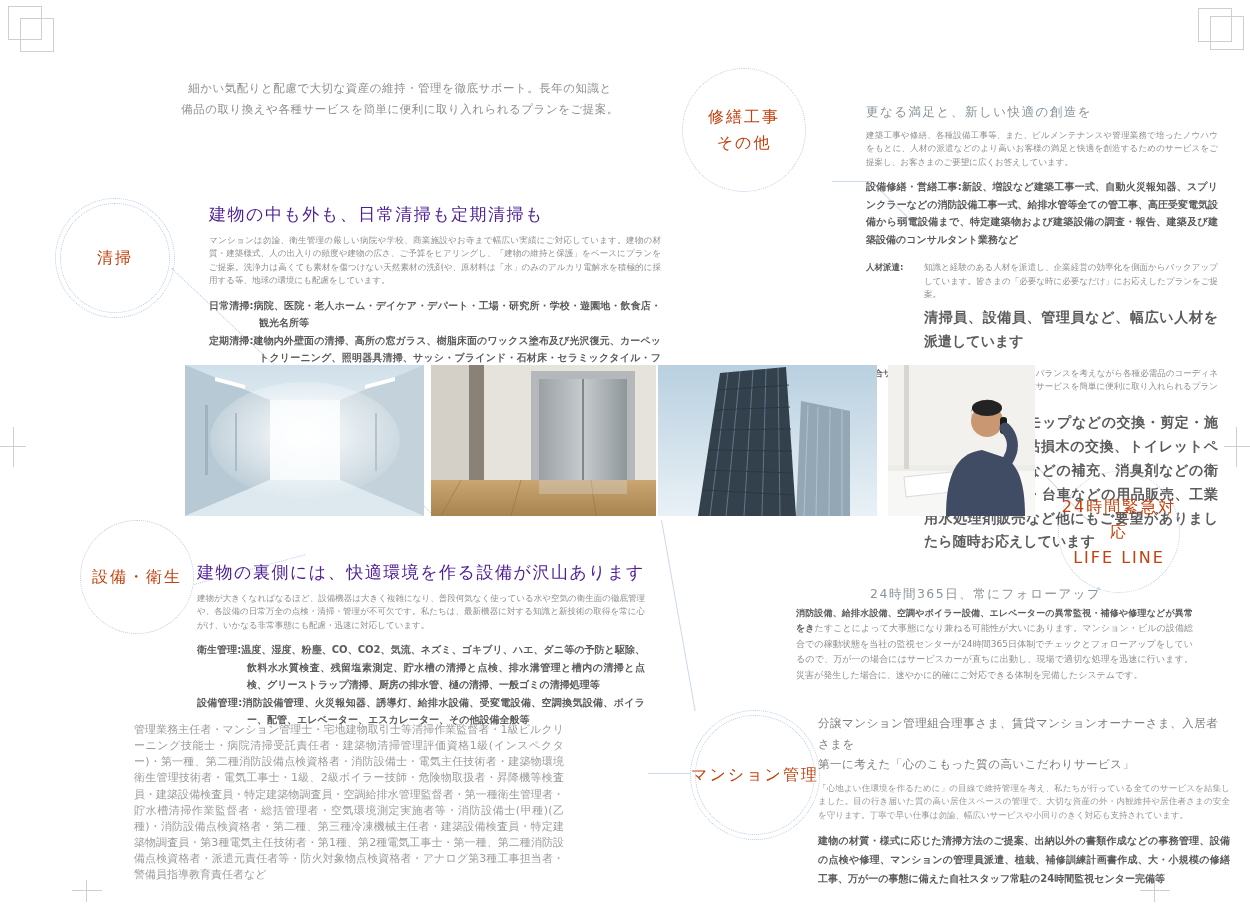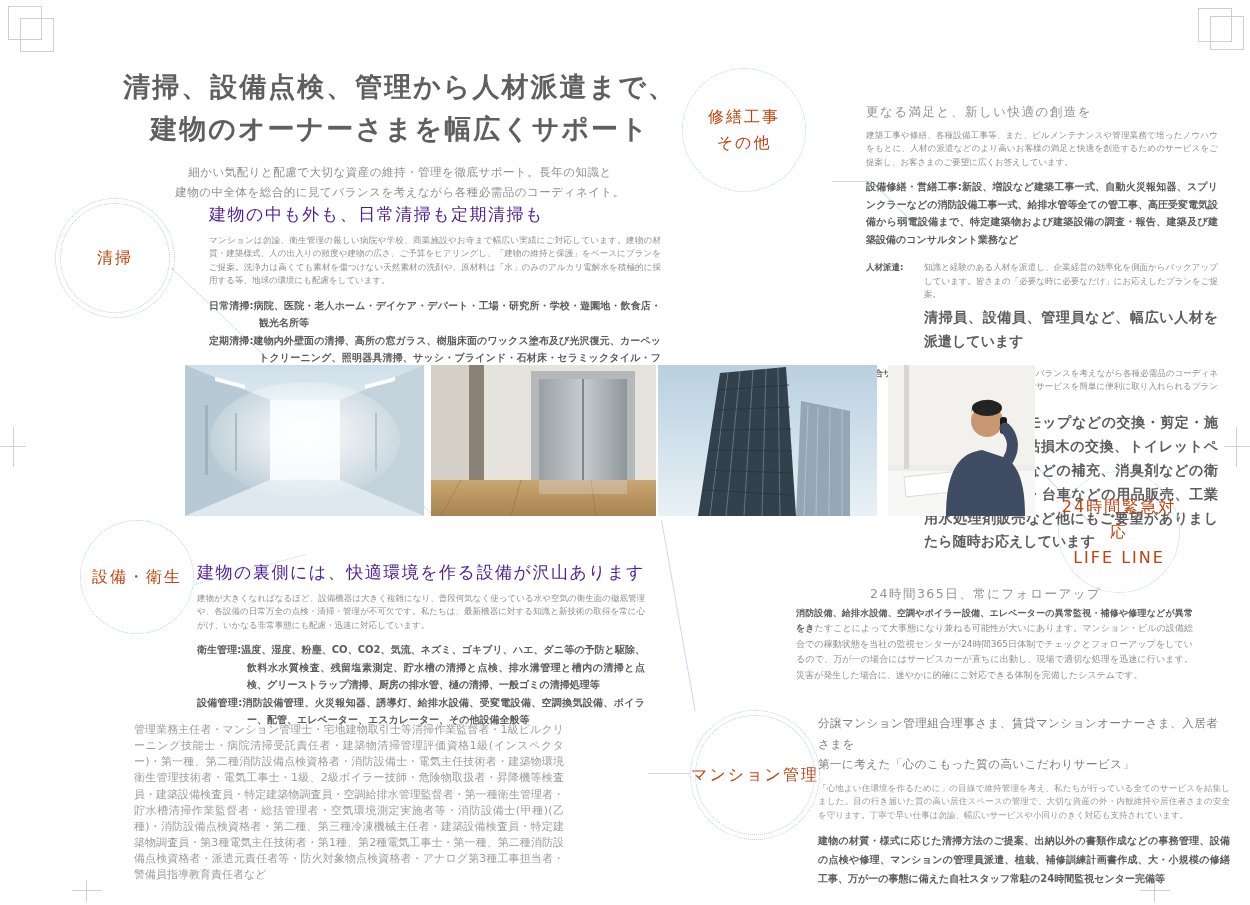--- a/index.html
+++ b/index.html
@@ -60,27 +60,23 @@
   <div class="cropline" style="left:0;top:446px;width:26px;height:1px;"></div>
   <div class="cropline" style="left:13px;top:427px;width:1px;height:40px;"></div>
   <div class="cropline" style="left:1224px;top:446px;width:26px;height:1px;"></div>
   <div class="cropline" style="left:1236px;top:427px;width:1px;height:40px;"></div>
   <div class="cropline" style="left:72px;top:890px;width:30px;height:1px;"></div>
   <div class="cropline" style="left:86px;top:880px;width:1px;height:22px;"></div>
   <div class="cropline" style="left:1140px;top:890px;width:30px;height:1px;"></div>
   <div class="cropline" style="left:1154px;top:880px;width:1px;height:22px;"></div>
 
   <div class="header">
-    <h1 class="title" style="margin:0;">
-      <span>清掃、設備点検、管理から人材派遣まで、</span>
-      <span>建物のオーナーさまを幅広くサポート</span>
-    </h1>
     <p class="subtitle" style="margin:12px 0 0 0;">
       <span>細かい気配りと配慮で大切な資産の維持・管理を徹底サポート。長年の知識と</span>
-      <span>建物の中全体を総合的に見てバランスを考えながら各種必需品のコーディネイト。</span>
+      <span>備品の取り換えや各種サービスを簡単に便利に取り入れられるプランをご提案。</span>
     </p>
   </div>
 
   <div class="line dot" style="left:172px;top:268px;width:356px;transform:rotate(43.3deg);"></div>
   <div class="line" style="left:832px;top:181px;width:40px;"></div>
   <div class="line" style="left:872px;top:181px;width:57px;transform:rotate(45deg);"></div>
   <div class="line dot" style="left:194px;top:584px;width:115px;transform:rotate(-15deg);"></div>
   <div class="line" style="left:1038px;top:467px;width:76px;transform:rotate(46.6deg);"></div>
   <div class="line" style="left:648px;top:773px;width:42px;"></div>
   <div class="line" style="left:662px;top:520px;width:194px;transform:rotate(80deg);"></div>

